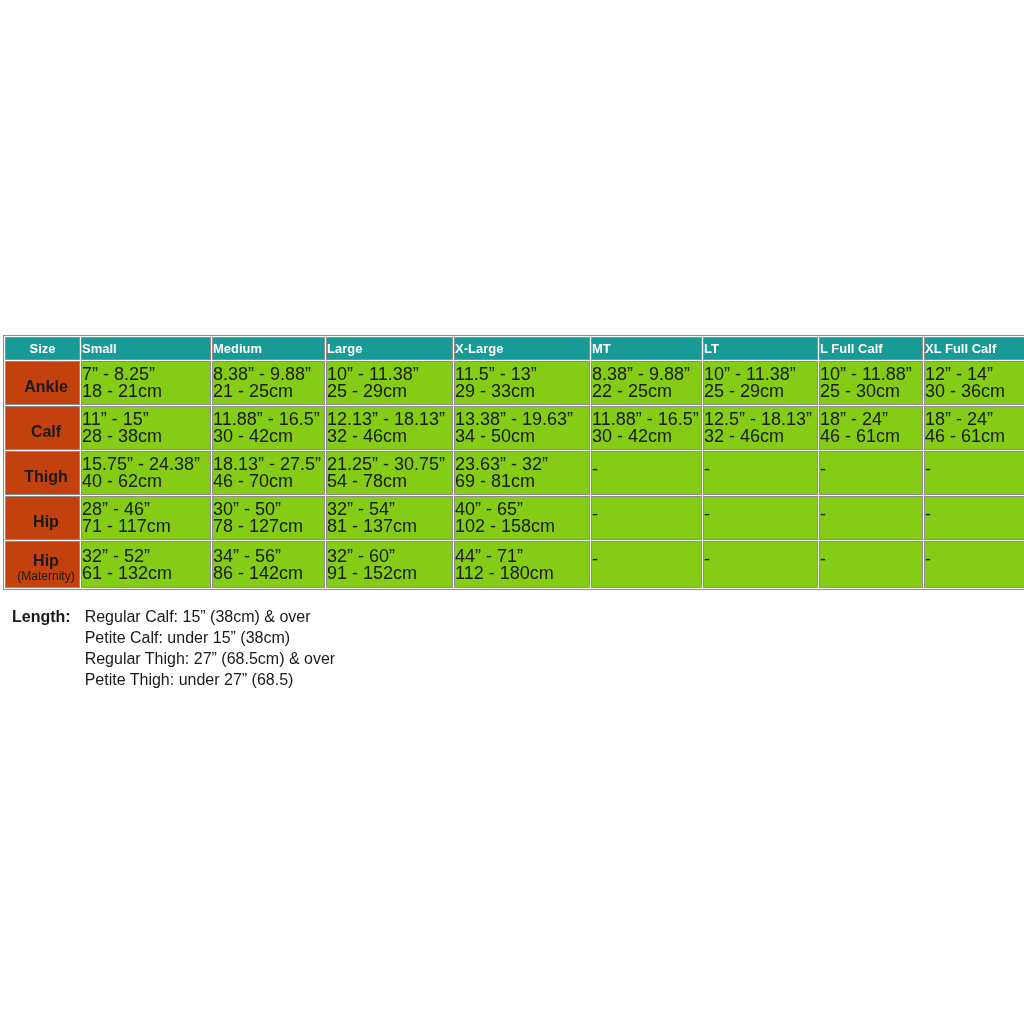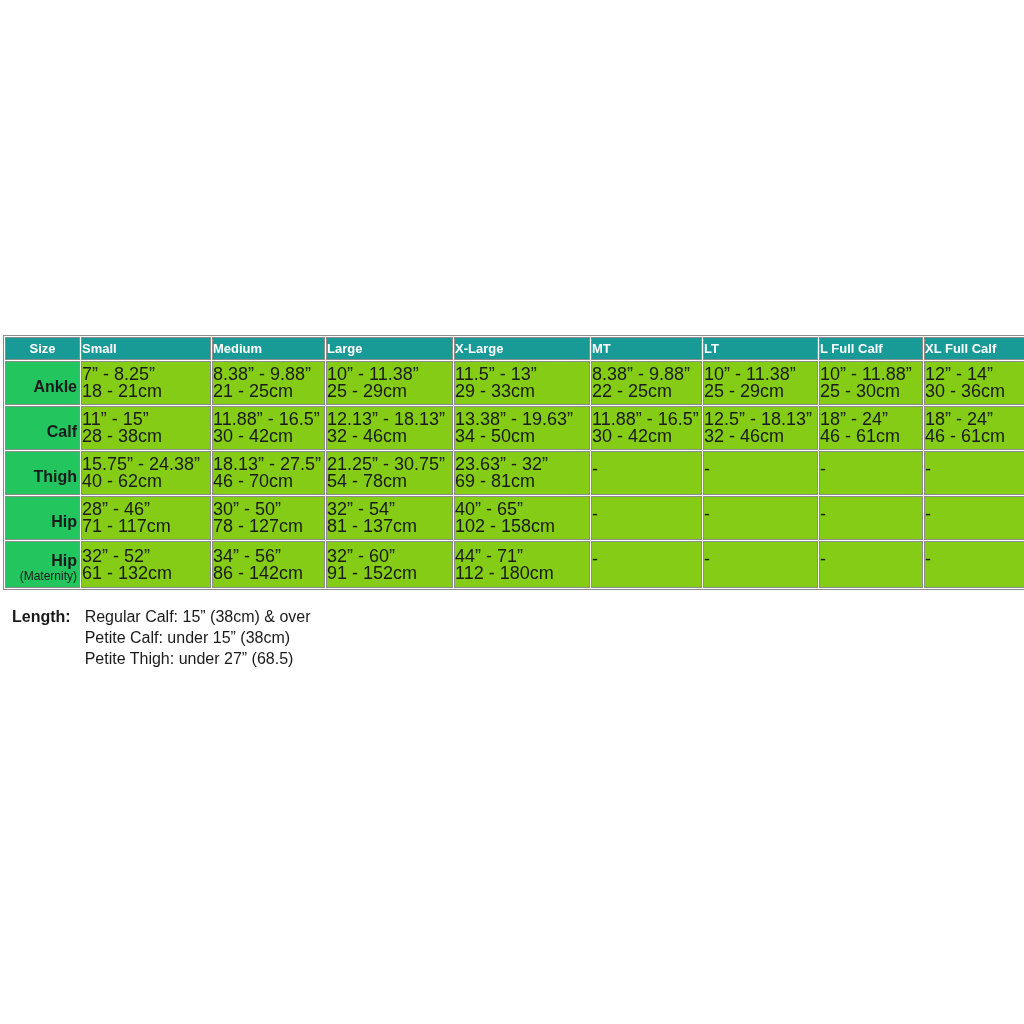--- a/index.html
+++ b/index.html
@@ -30,25 +30,25 @@
     background:var(--accent);
     color:#ffffff;
     font-weight:bold;
     font-size:13px;
     height:23px;
     padding:1px 0 2px 0;
   }
   thead th.corner{text-align:center;}
   tbody th, tbody td{height:44px;}
   tbody th.row-label{
-    text-align:right;
+    text-align:center;
     padding:10px 2px 4px 9px;
     font-size:16px;
     font-weight:bold;
-    background:#22c55e;
+    background:#c2410c;
     vertical-align:middle;
     line-height:17px;
   }
   tbody th.row-label .sublabel{
     display:block;
     font-weight:normal;
     font-size:12px;
     line-height:14px;
   }
   tbody td{
@@ -159,15 +159,16 @@
         </tr>
       </tbody>
   </table>
 </div>
 
 <div class="notes">
   <span class="notes-label">Length:</span>
   <span class="notes-lines">
     <span class="note-line">Regular Calf: 15” (38cm) &amp; over</span>
     <span class="note-line">Petite Calf: under 15” (38cm)</span>
+    <span class="note-line">Regular Thigh: 27” (68.5cm) &amp; over</span>
     <span class="note-line">Petite Thigh: under 27” (68.5)</span>
   </span>
 </div>
 
 </body></html>

